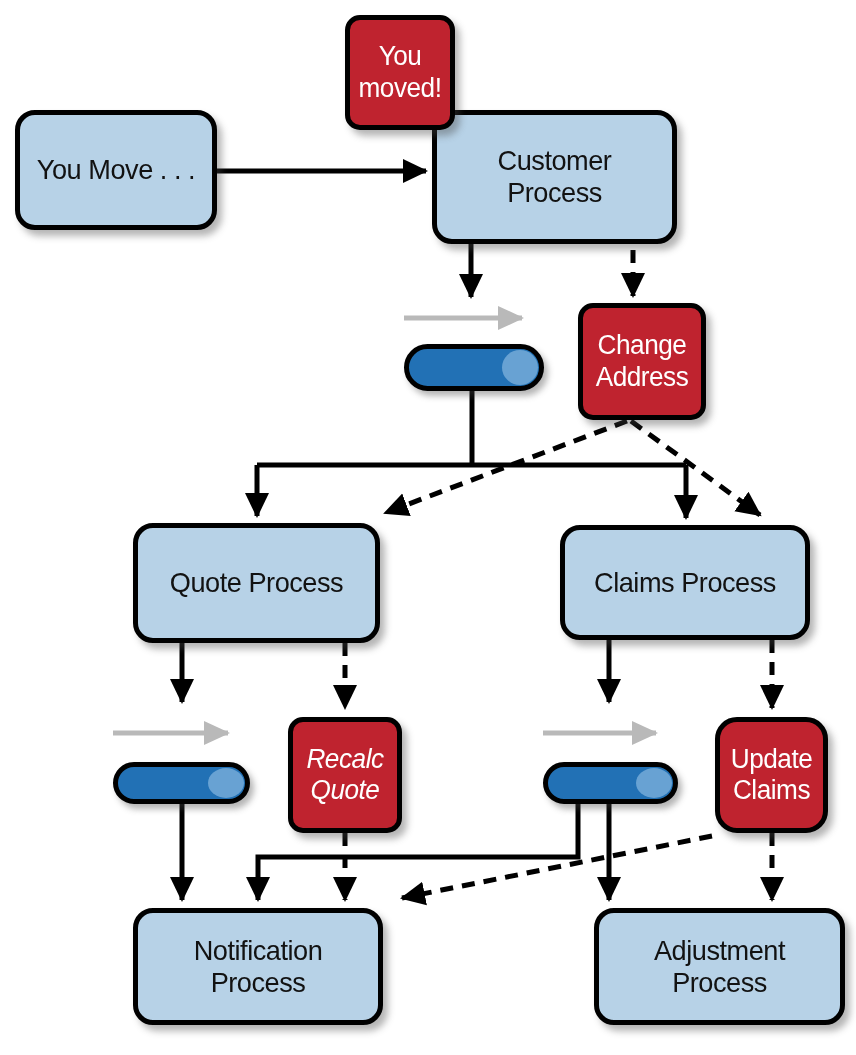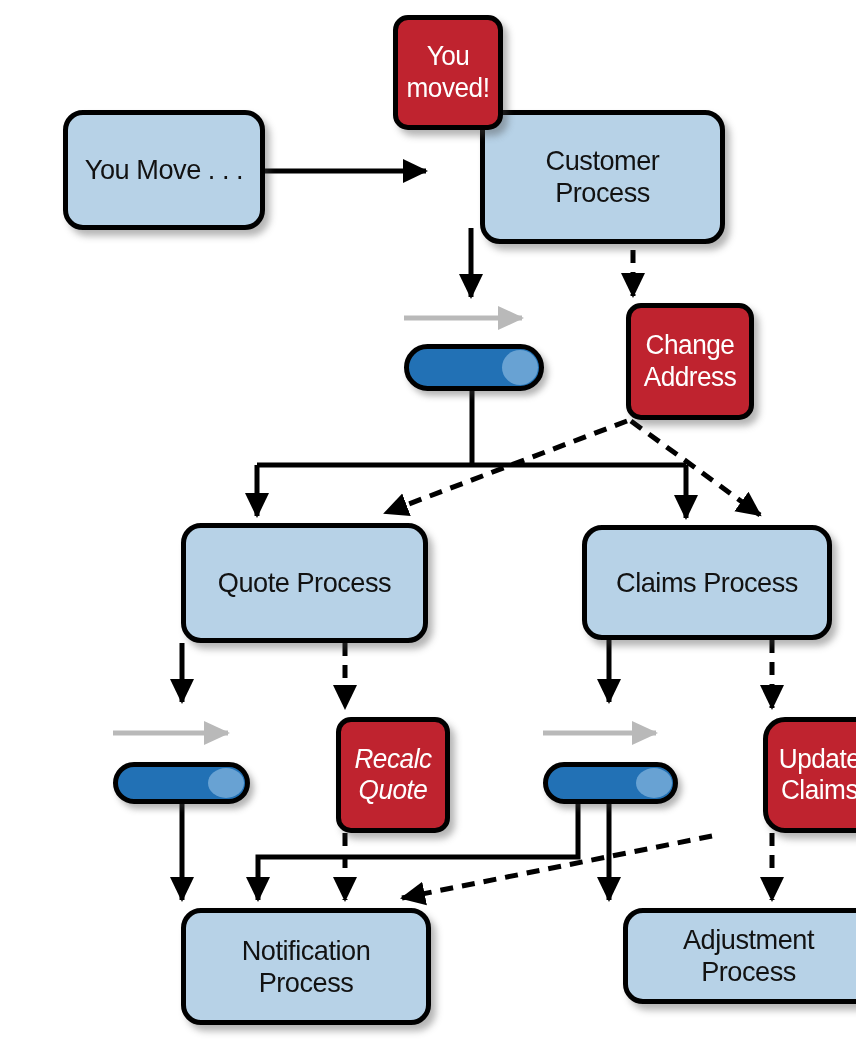--- a/index.html
+++ b/index.html
@@ -6,21 +6,20 @@
   #canvas{
     position:relative;width:856px;height:1055px;background:#ffffff;overflow:hidden;
     font-family:"Liberation Sans",sans-serif;
   }
   #connector-layer{position:absolute;left:0;top:0;width:856px;height:1055px;}
   .node{
     position:absolute;box-sizing:border-box;
     border:5px solid #000;
     display:flex;align-items:center;justify-content:center;text-align:center;
     box-shadow:5px 6px 7px rgba(70,70,70,0.40);
-    margin-left:48px;
   }
   .node.process{
     background:#b7d2e7;border-radius:20px;color:#121212;
     font-size:28px;letter-spacing:-0.5px;line-height:1.14;
   }
   .node.event{
     background:#bf232f;border-radius:15px;color:#ffffff;
     font-size:27px;letter-spacing:-0.5px;line-height:1.16;
   }
   .lbl{white-space:pre-line;display:block;width:100%;transform:scaleX(0.97);}
@@ -101,37 +100,37 @@
 
   <div class="node event" style="left:578px;top:303px;width:128px;height:117px;">
     <span class="lbl">Change
 Address</span>
   </div>
 
   <div class="node process" style="left:133px;top:523px;width:247px;height:120px;">
     <span class="lbl">Quote Process</span>
   </div>
 
-  <div class="node process" style="left:534px;top:525px;width:250px;height:115px;">
+  <div class="node process" style="left:560px;top:525px;width:250px;height:115px;">
     <span class="lbl">Claims Process</span>
   </div>
 
   <div class="node event" style="left:288px;top:717px;width:114px;height:116px;font-style:italic;">
     <span class="lbl">Recalc
 Quote</span>
   </div>
 
   <div class="node event" style="left:715px;top:717px;width:113px;height:116px;border-radius:22px;">
     <span class="lbl">Update
 Claims</span>
   </div>
 
   <div class="node process" style="left:133px;top:908px;width:250px;height:117px;">
     <span class="lbl">Notification
 Process</span>
   </div>
 
-  <div class="node process" style="left:575px;top:908px;width:251px;height:96px;">
+  <div class="node process" style="left:594px;top:908px;width:251px;height:117px;">
     <span class="lbl">Adjustment
 Process</span>
   </div>
 
 </div>
 
 </body></html>

